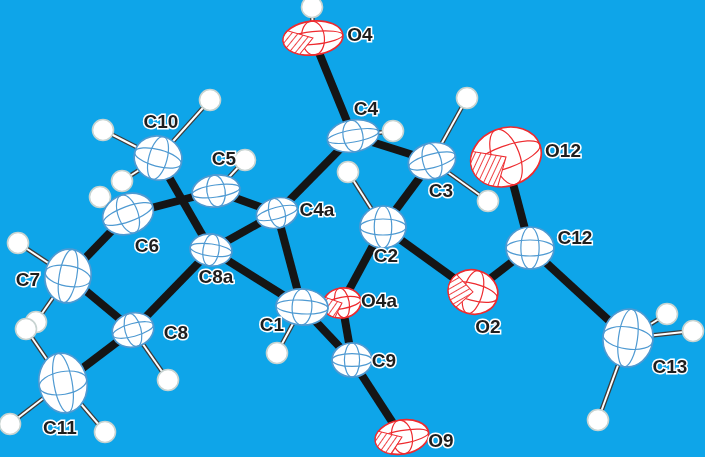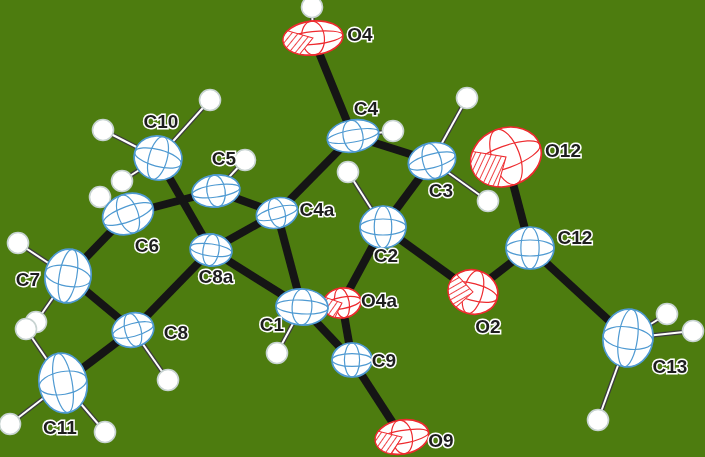--- a/index.html
+++ b/index.html
@@ -1,18 +1,18 @@
 <!DOCTYPE html>
 <html><head>
 <meta charset="utf-8">
 <style>
   html,body{margin:0;padding:0;background:#ffffff;}
   .figure-wrap{
     width:705px;height:457px;position:relative;overflow:hidden;
-    background:#4d7c0f;font-family:"Liberation Sans",sans-serif;
+    background:#0ea5e9;font-family:"Liberation Sans",sans-serif;
   }
   svg{display:block;}
   text.atom-label{
     font-family:"Liberation Sans","DejaVu Sans",sans-serif;
     font-size:19px;font-weight:600;
     paint-order:stroke;stroke:#ffffff;stroke-width:3px;
   }
 </style>
 </head>
 <body>

